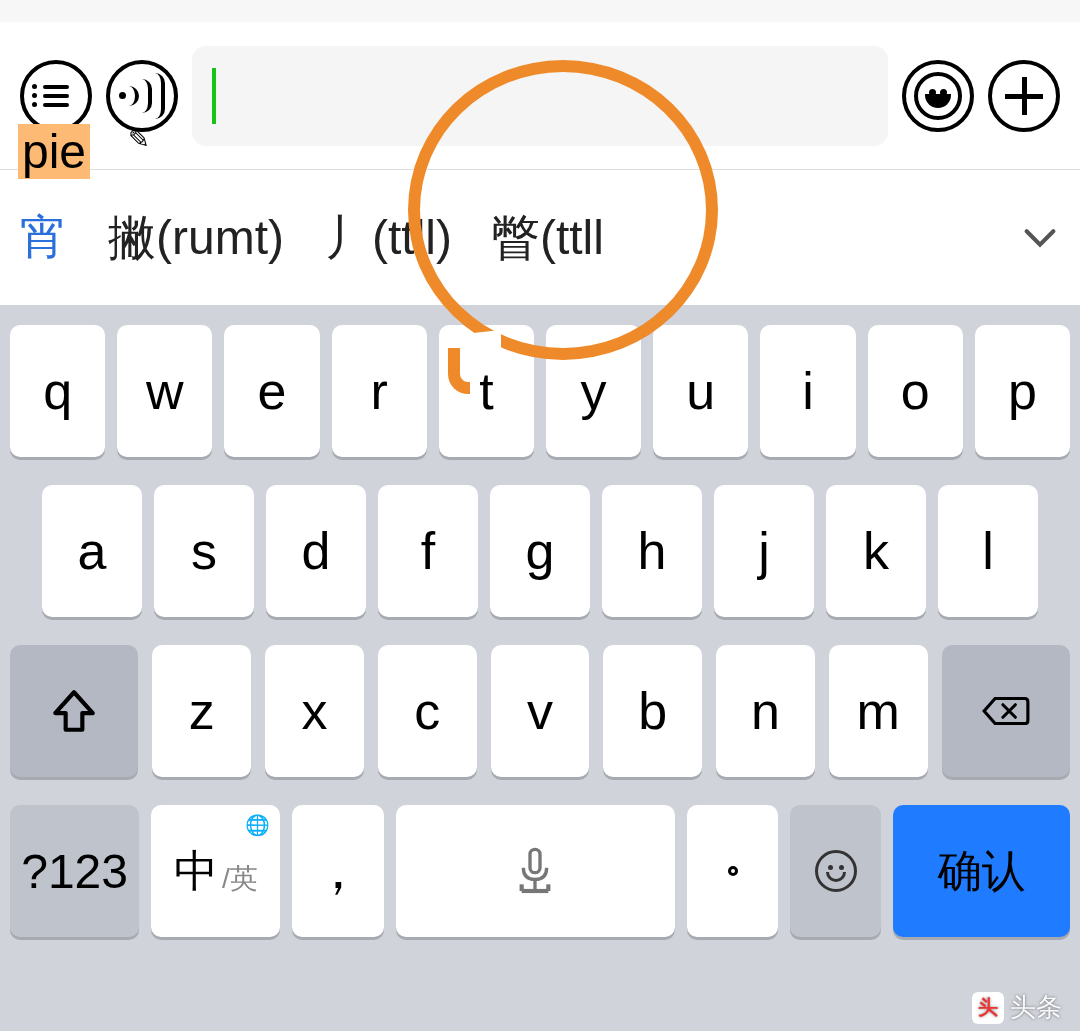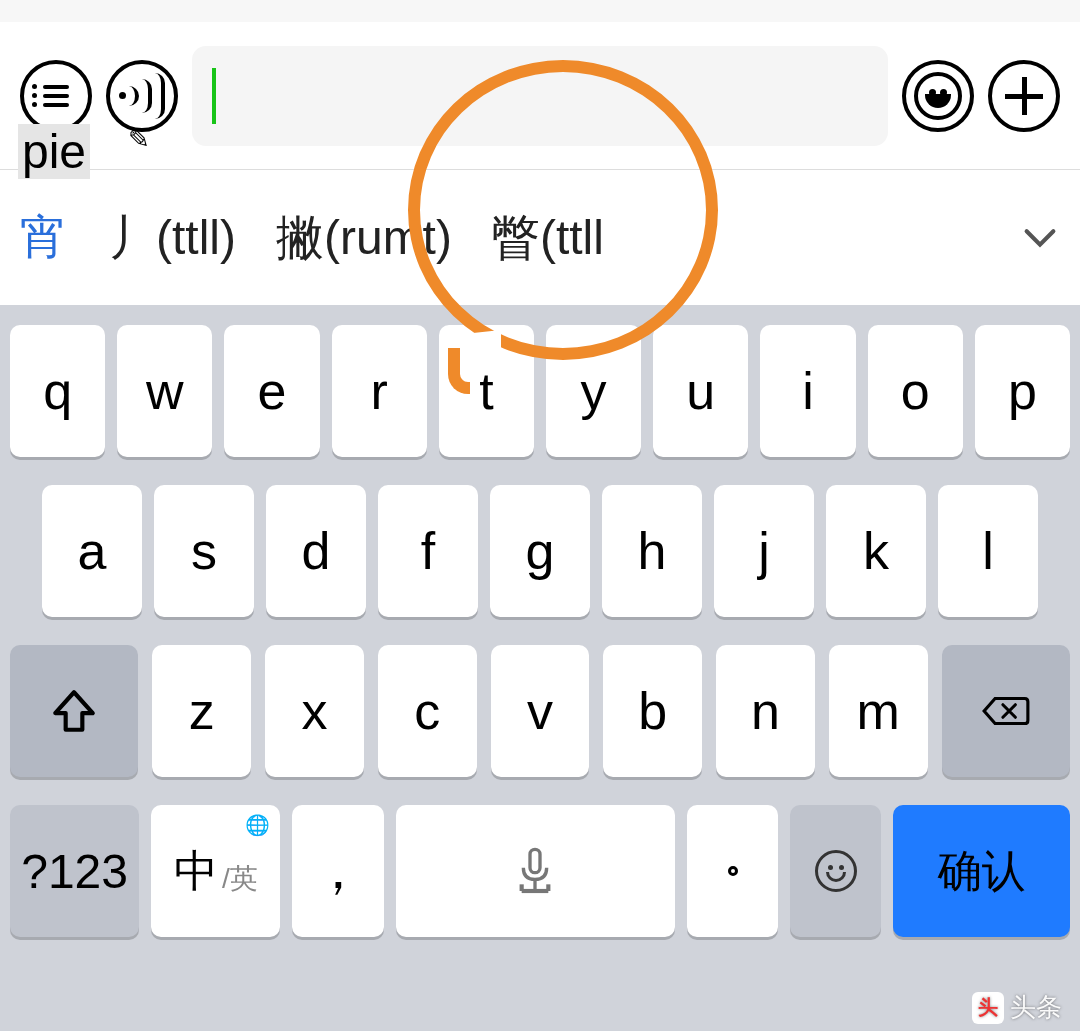--- a/index.html
+++ b/index.html
@@ -50,21 +50,21 @@
       width: 4px;
       height: 56px;
       background: #18c418;
     }
     .float-label {
       position: absolute;
       top: 102px;
       left: 18px;
       font-size: 48px;
       color: #000;
-      background: #e5e5e5;
+      background: #fdba74;
       padding: 0 4px;
       z-index: 3;
     }
     .edit-dot {
       position: absolute;
       top: 102px;
       left: 128px;
       font-size: 26px;
     }
     .candidate-bar {
@@ -235,22 +235,22 @@
   <div class="icon-circle" style="position:relative;">
     <div class="plus-h"></div>
     <div class="plus-v"></div>
   </div>
   <div class="float-label">pie</div>
   <div class="edit-dot">✎</div>
 </div>
 
 <div class="candidate-bar">
   <span class="candidate primary">宵</span>
+  <span class="candidate">撇(rumt)</span>
   <span class="candidate">丿(ttll)</span>
-  <span class="candidate">撇(rumt)</span>
   <span class="candidate">瞥(ttll</span>
   <div class="expand-chevron">
     <svg viewBox="0 0 24 24" width="40" height="40">
         <path d="M4 8 L12 16 L20 8" stroke="#555" stroke-width="2.5" fill="none" stroke-linecap="round"></path>
       </svg>
   </div>
   <div class="annotation-circle"></div>
   <div class="annotation-tail"></div>
 </div>
 

